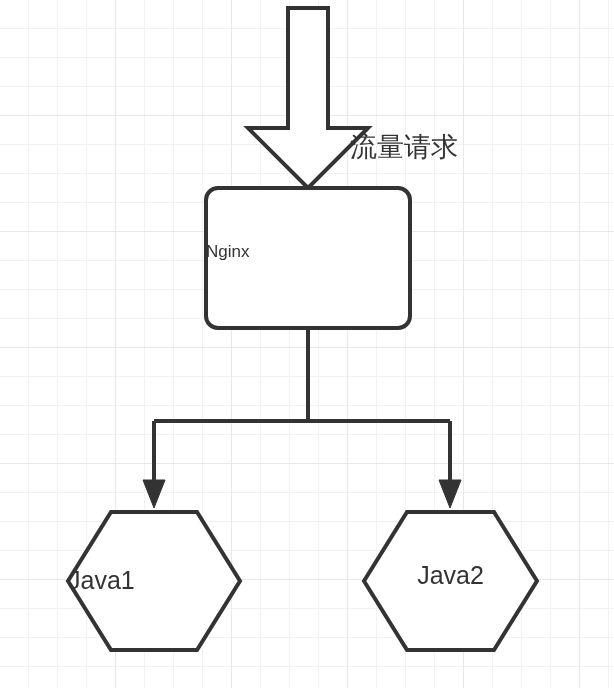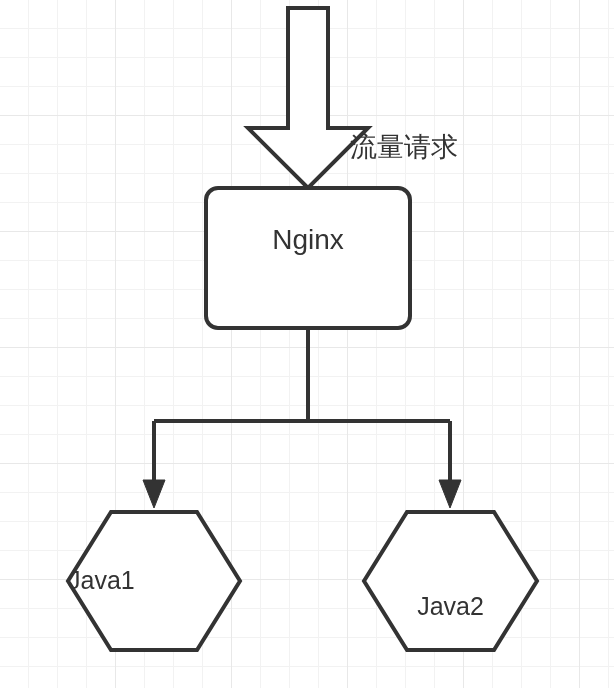--- a/index.html
+++ b/index.html
@@ -36,37 +36,36 @@
   }
   .node-label {
     position: absolute;
     color: #333333;
     font-family: "Liberation Sans", "DejaVu Sans", sans-serif;
     white-space: nowrap;
     user-select: none;
   }
   #nginx-label {
     left: 206px;
-    top: 225px;
+    top: 237px;
     width: 204px;
-    text-align: center;
-    font-size: 28px;
+    font-size: 17px;
     line-height: 30px;
   }
   #java1-label {
     left: 68px;
     top: 565px;
     width: 172px;
     text-align: left;
     font-size: 25px;
     line-height: 30px;
   }
   #java2-label {
     left: 364px;
-    top: 591px;
+    top: 560px;
     width: 173px;
     text-align: center;
     font-size: 25px;
     line-height: 30px;
   }
   #traffic-label {
     left: 350px;
     top: 85px;
     font-size: 27px;
     line-height: 32px;

